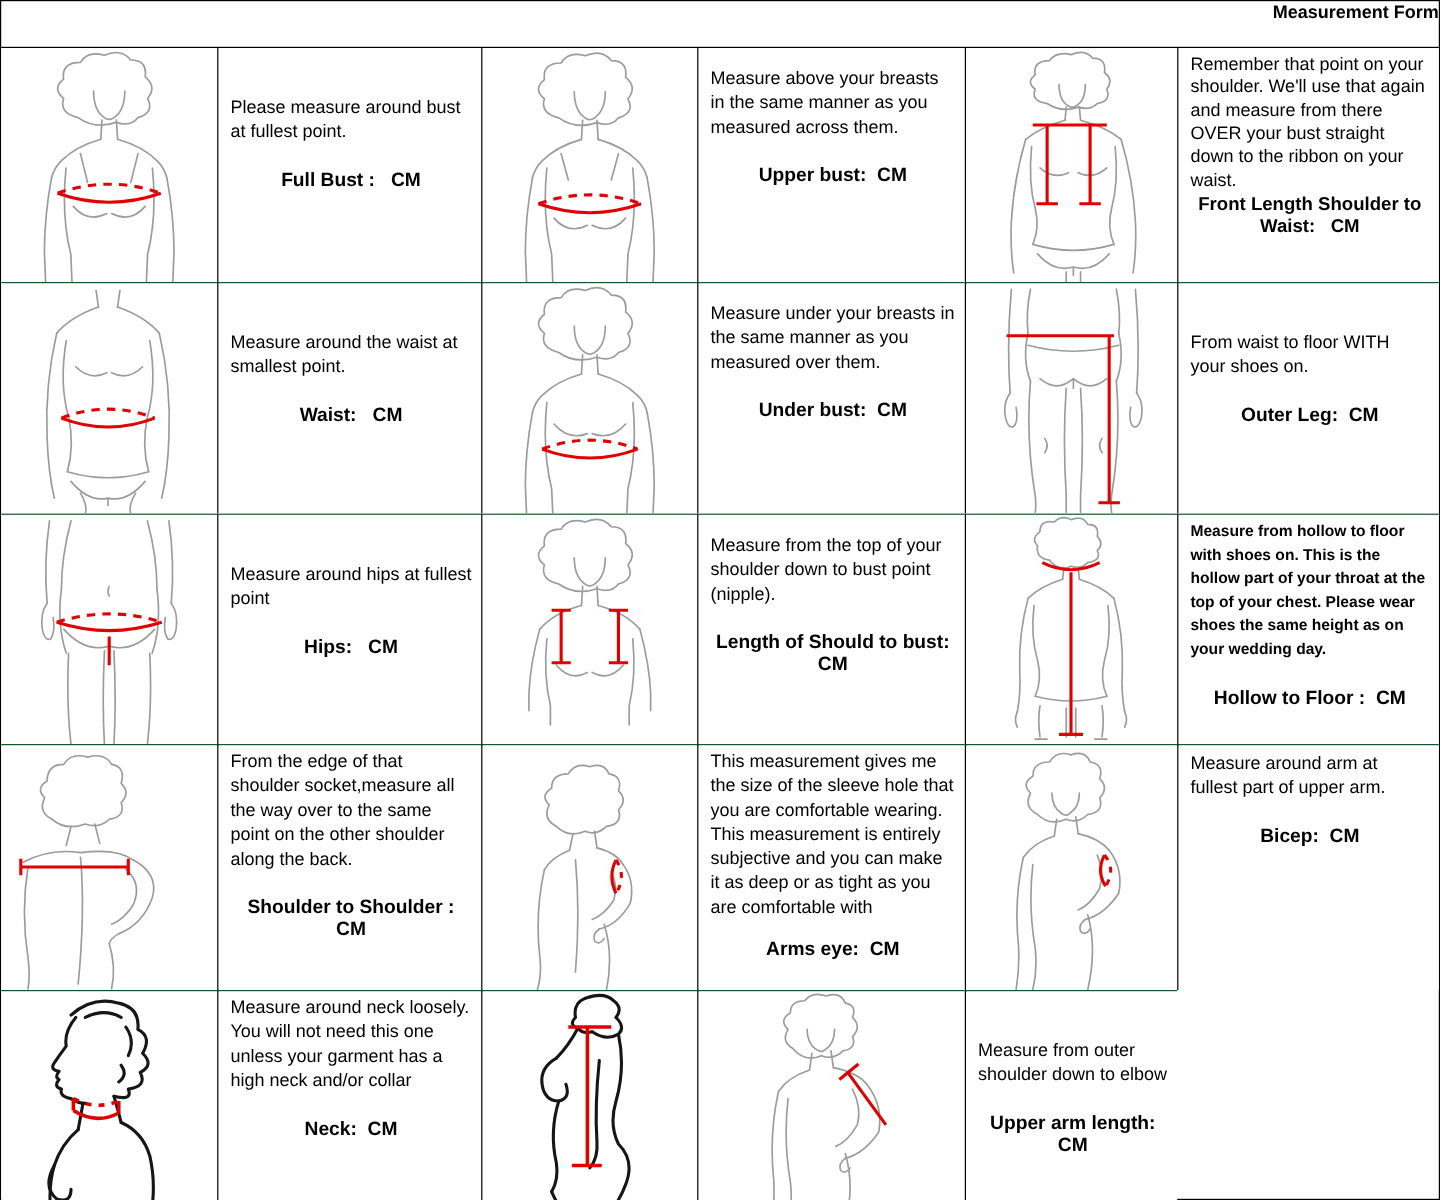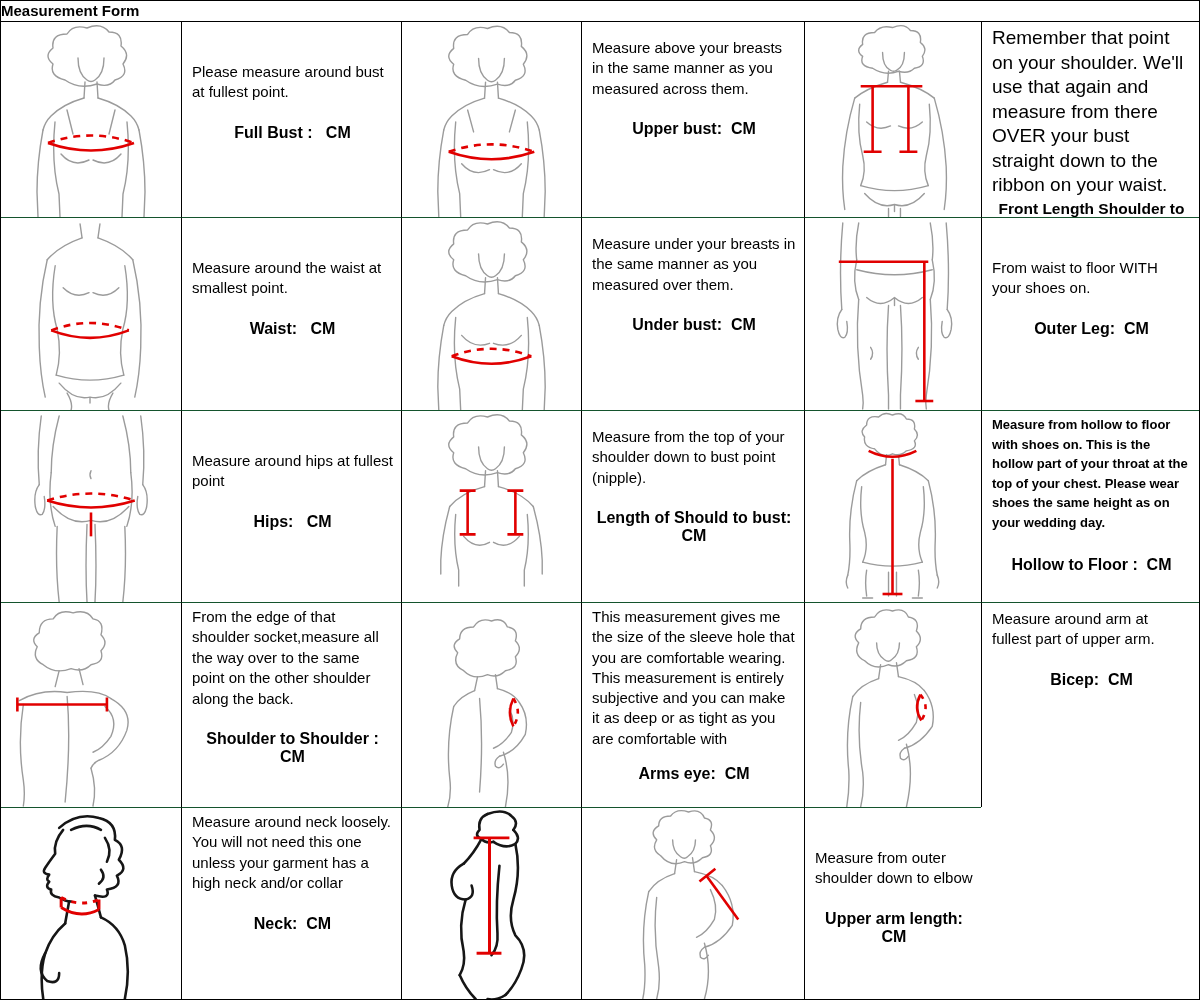--- a/index.html
+++ b/index.html
@@ -1,29 +1,29 @@
 <!DOCTYPE html>
 <html><head>
 <meta charset="utf-8">
 <style>
   html,body{margin:0;padding:0;background:#fff;font-family:"Liberation Sans",sans-serif;color:#000;}
   .form{width:1200px;height:1000px;box-sizing:border-box;border:1px solid #000;background:#fff;}
-  .title{height:21px;box-sizing:border-box;border-bottom:1px solid #000;text-align:left;
+  .title{height:39px;box-sizing:border-box;border-bottom:1px solid #000;text-align:right;
          font-weight:bold;font-size:15px;line-height:20px;}
   .grid{display:grid;grid-template-columns:180px 220px 180px 223px 177px 218px;
         grid-template-rows:195px 193px 192px 205px 192px;}
   .cell{box-sizing:border-box;border-left:1px solid #000;border-top:1px solid #14532d;
         overflow:hidden;background:#fff;}
   .cell:nth-child(6n+1){border-left:none;}
   .cell:nth-child(-n+6){border-top:none;}
   .txt{padding:6px 8px 6px 10px;}
   .desc{font-size:15px;line-height:1.36;white-space:pre-wrap;}
   .label{font-size:16px;font-weight:bold;margin-top:21px;white-space:pre-wrap;text-align:center;}
   .pt4{padding-top:4px}.pt16{padding-top:16px}.pt30{padding-top:30px}.pt40{padding-top:40px}.pt48{}
-  .c-frontlen .desc{font-size:19px;line-height:1.29}
+  .c-frontlen .desc{font-size:15px;line-height:1.29}
   .c-frontlen .label{margin-top:2px;font-size:15.5px}
   .c-hollow .desc{font-size:13px;line-height:1.5;font-weight:600}
   .c-hollow .label{margin-top:24px}
   .c-armseye .desc{font-size:15px;line-height:1.35}
   .c-armseye .label{margin-top:16px}
   svg{display:block;width:100%;height:100%;}
   .sk{stroke:#9b9b9b;stroke-width:1.4;fill:none;stroke-linecap:round;stroke-linejoin:round;}
   .ink{stroke:#161616;stroke-width:2.6;fill:none;stroke-linecap:round;stroke-linejoin:round;}
   .rd{stroke:#e10000;stroke-width:2.6;fill:none;stroke-linecap:butt;}
   .rd3{stroke:#e10000;stroke-width:3;fill:none;stroke-linecap:butt;}

